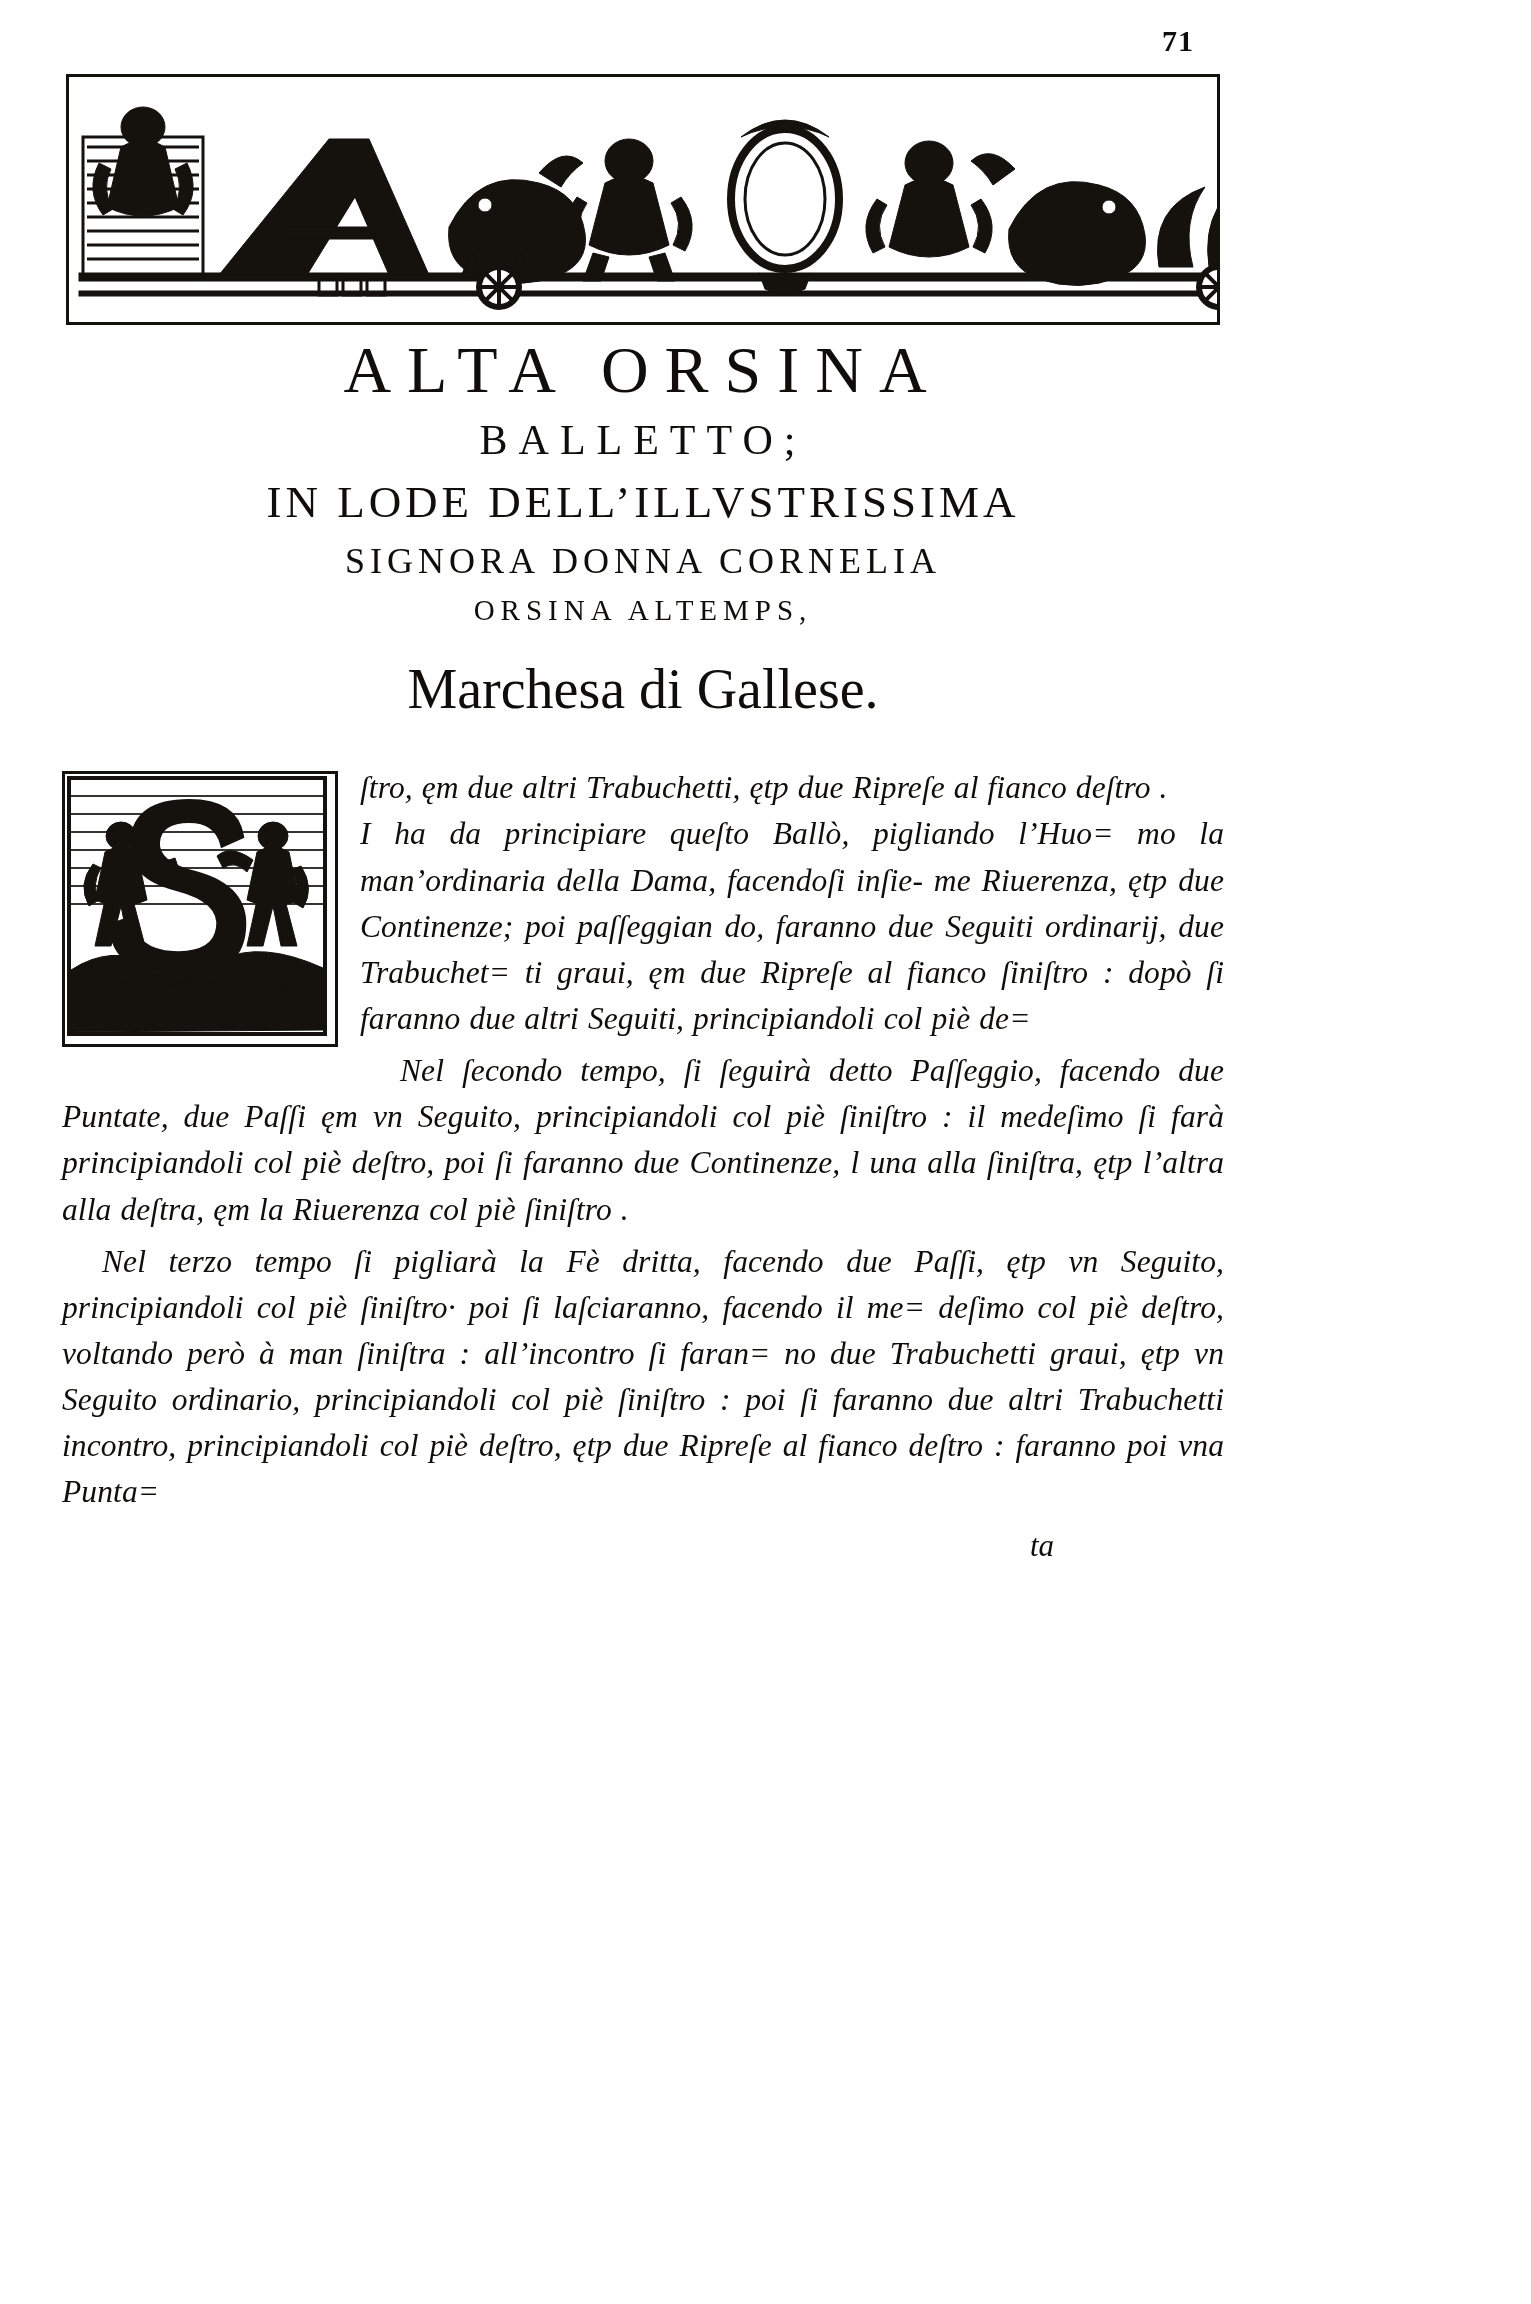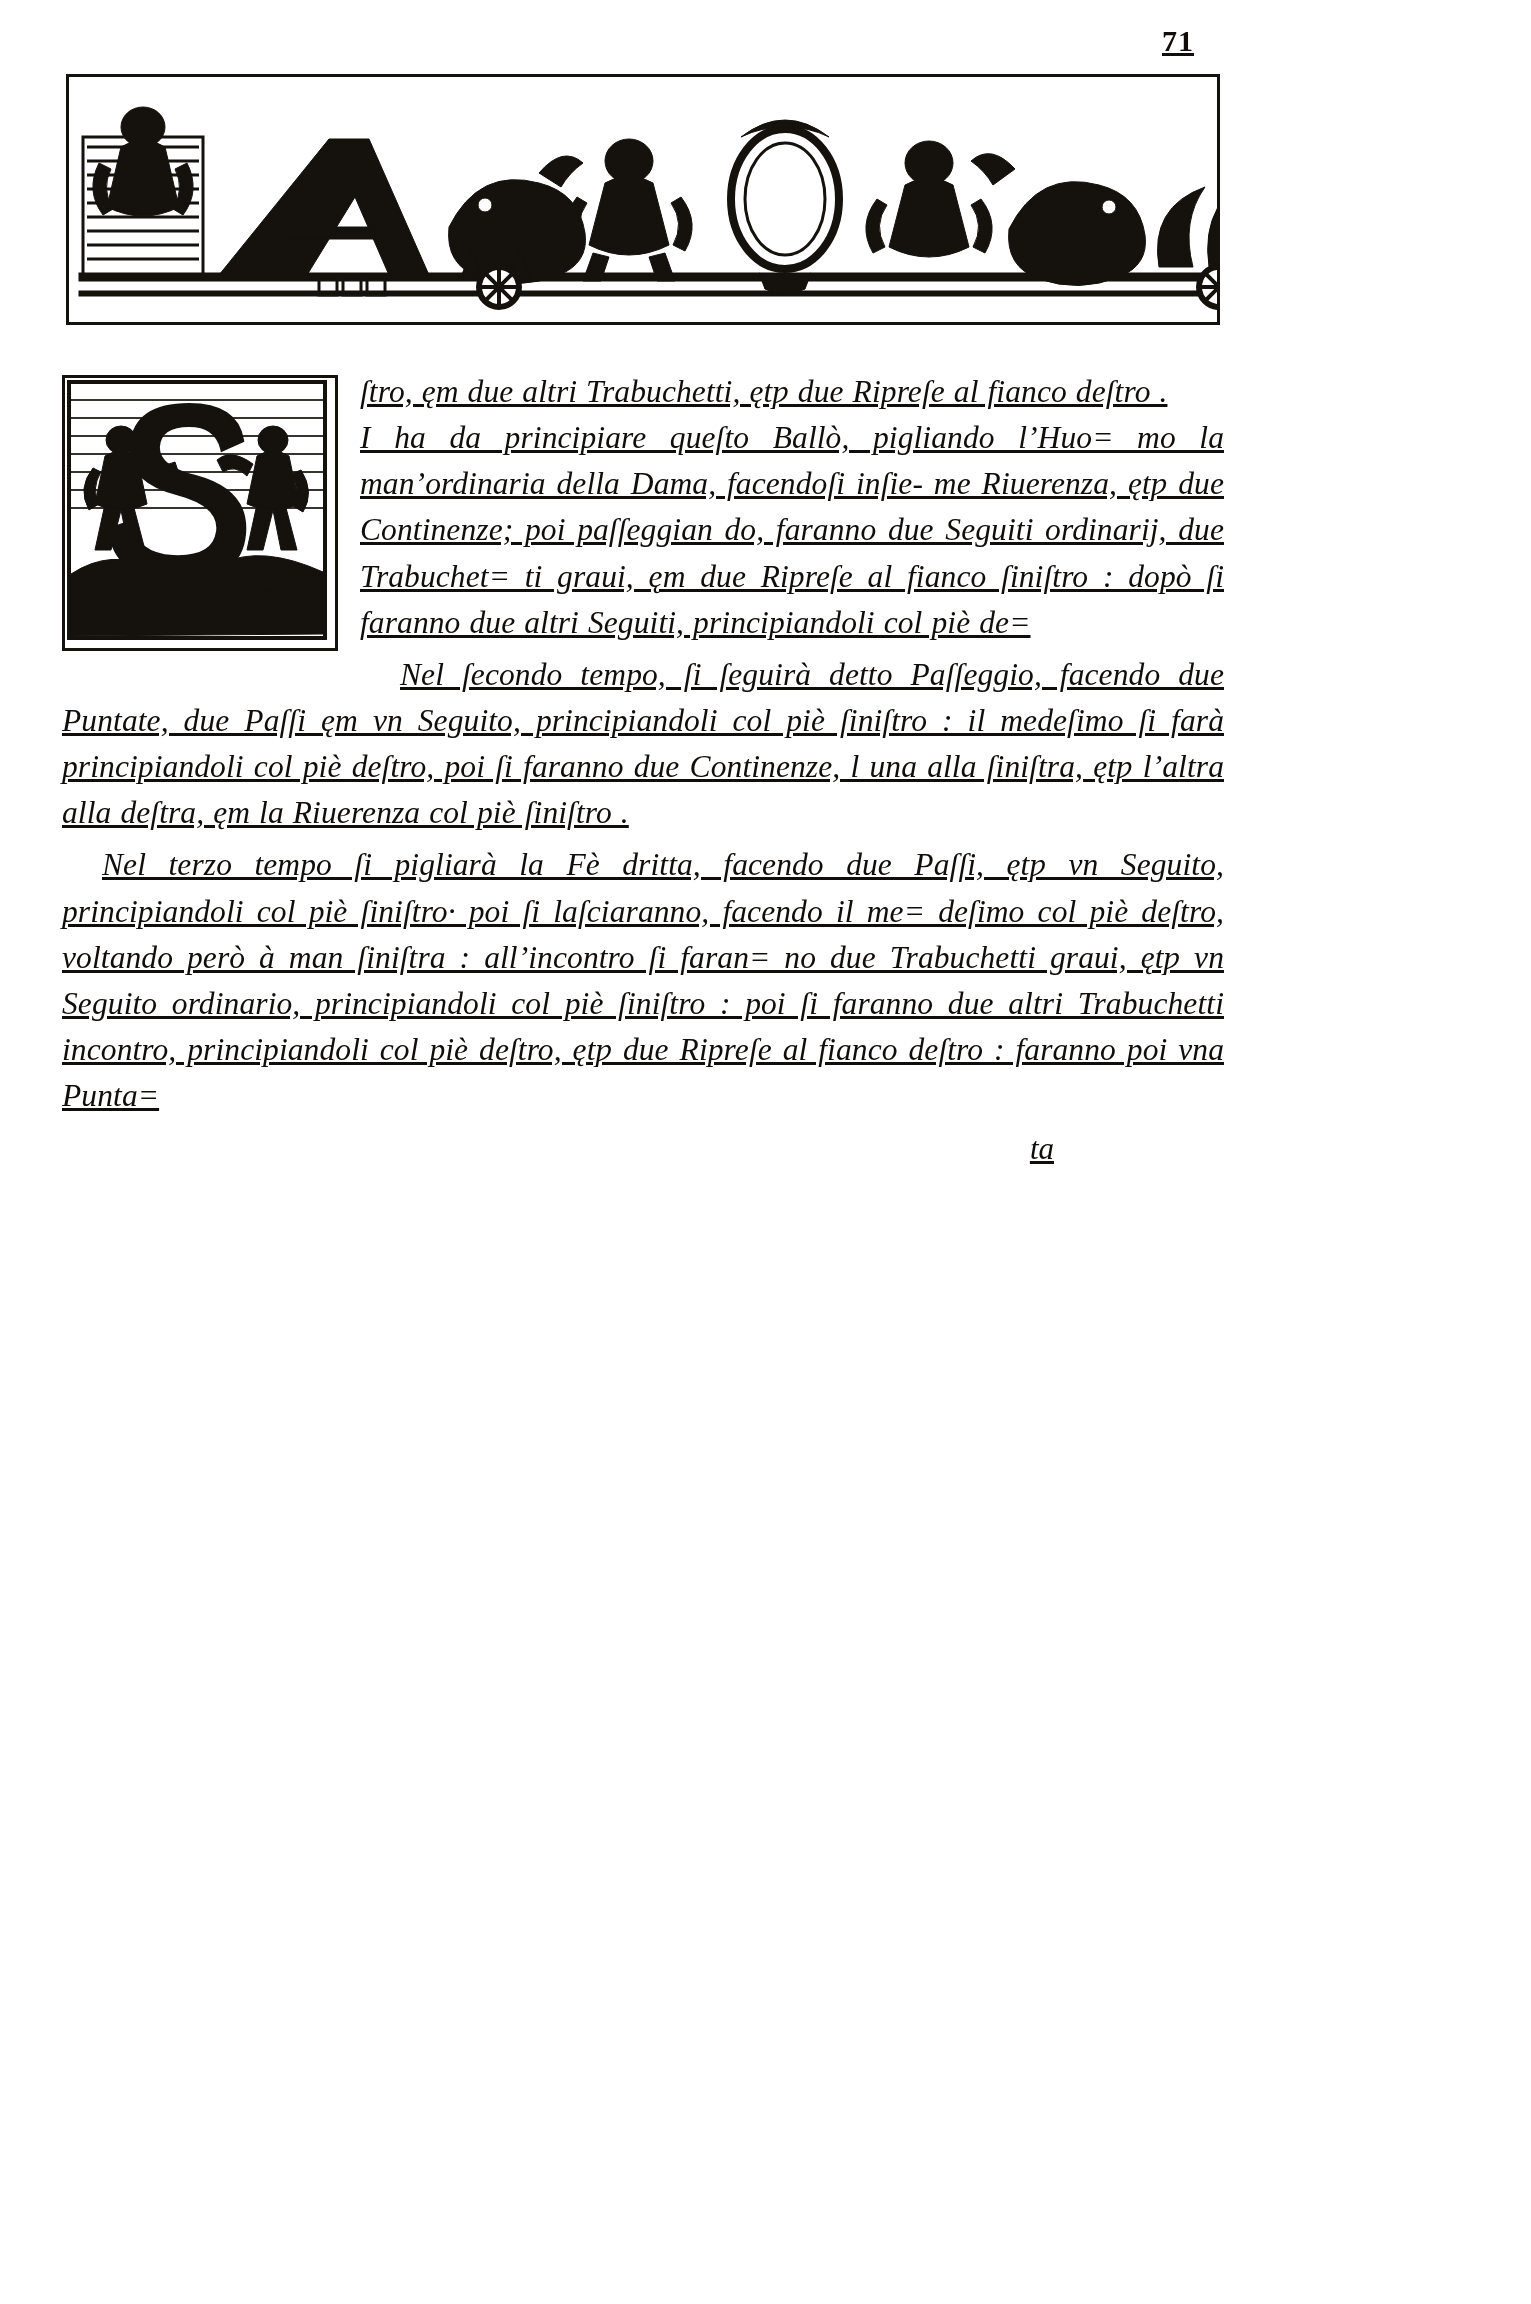--- a/index.html
+++ b/index.html
@@ -15,21 +15,20 @@
     color: #100d0a;
     overflow: hidden;
   }
   .page {
     position: absolute;
     left: 0; top: 0;
     width: 1286px;
     height: 2304px;
     box-sizing: border-box;
     padding: 18px 62px 0 62px;
-    text-decoration: underline;
   }
   
   .folio {
     text-align: right;
     font-family: "Liberation Serif", serif;
     font-size: 30px;
     letter-spacing: 1px;
     padding-right: 30px;
     padding-top: 6px;
     font-weight: 600;
@@ -223,20 +222,28 @@
           <rect x="274" y="200" width="18" height="18"></rect>
           <rect x="298" y="200" width="18" height="18"></rect>
           <rect x="1200" y="200" width="18" height="18"></rect>
           <rect x="1224" y="200" width="18" height="18"></rect>
           <rect x="1248" y="200" width="18" height="18"></rect>
         </g>
       </g>
     </svg>
   </div>
 
+  <div class="title-block">
+    <div class="t-main">ALTA ORSINA</div>
+    <div class="t-sub1">BALLETTO;</div>
+    <div class="t-sub2">IN LODE DELL’ILLVSTRISSIMA</div>
+    <div class="t-sub3">SIGNORA DONNA CORNELIA</div>
+    <div class="t-sub4">ORSINA ALTEMPS,</div>
+    <div class="t-ital">Marchesa di Gallese.</div>
+  </div>
 
   <div class="body-wrap clearfix">
 
     <div class="initial-box">
       <svg width="264" height="264" viewBox="0 0 264 264" xmlns="http://www.w3.org/2000/svg">
         <rect x="0" y="0" width="264" height="264" fill="#ffffff"></rect>
         <g stroke="#15110d" fill="#15110d">
 
           <g stroke-width="2" opacity="0.85">
             <path d="M6 22 L258 22 M6 40 L258 40 M6 58 L258 58 M6 76 L258 76 M6 94 L258 94 M6 112 L258 112 M6 130 L258 130"></path>

